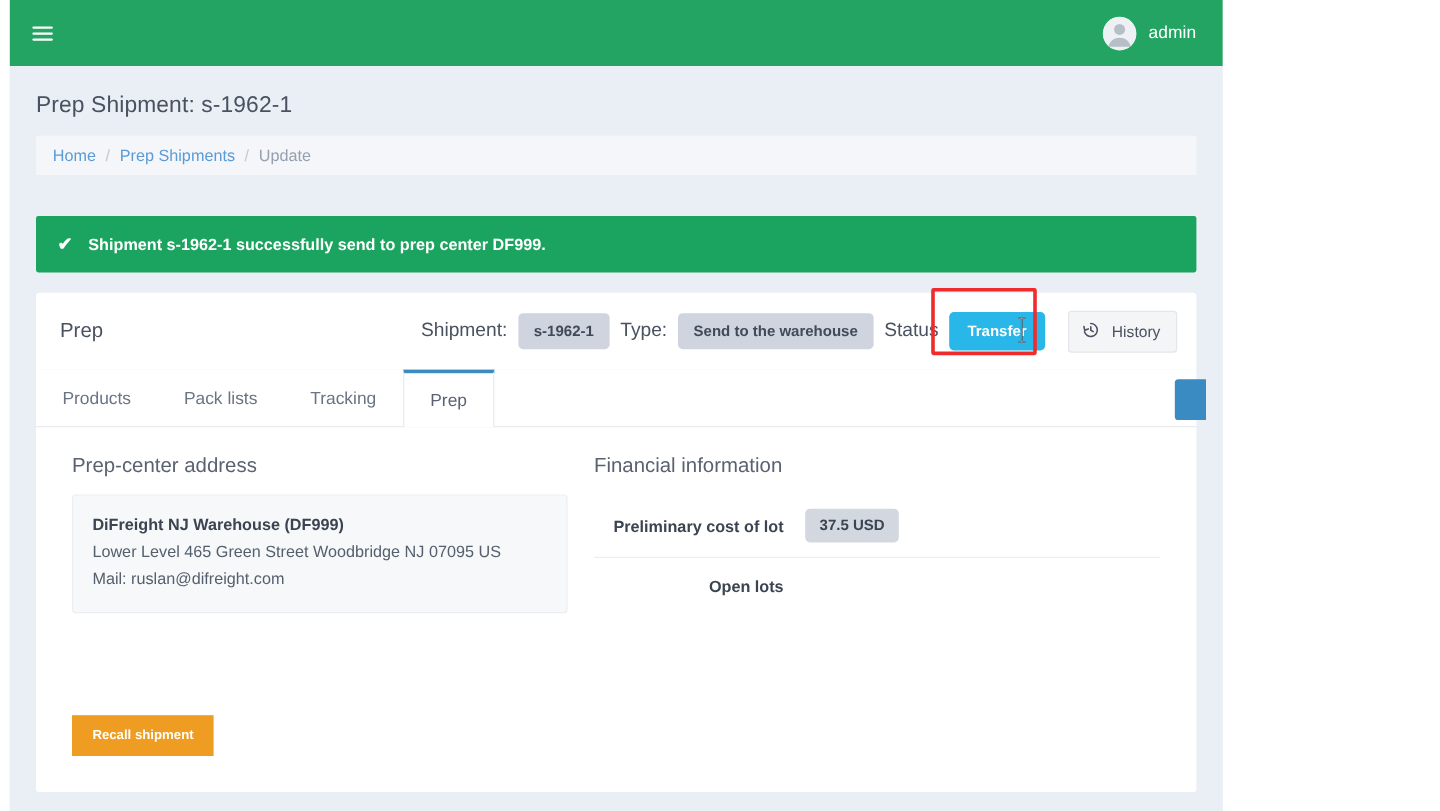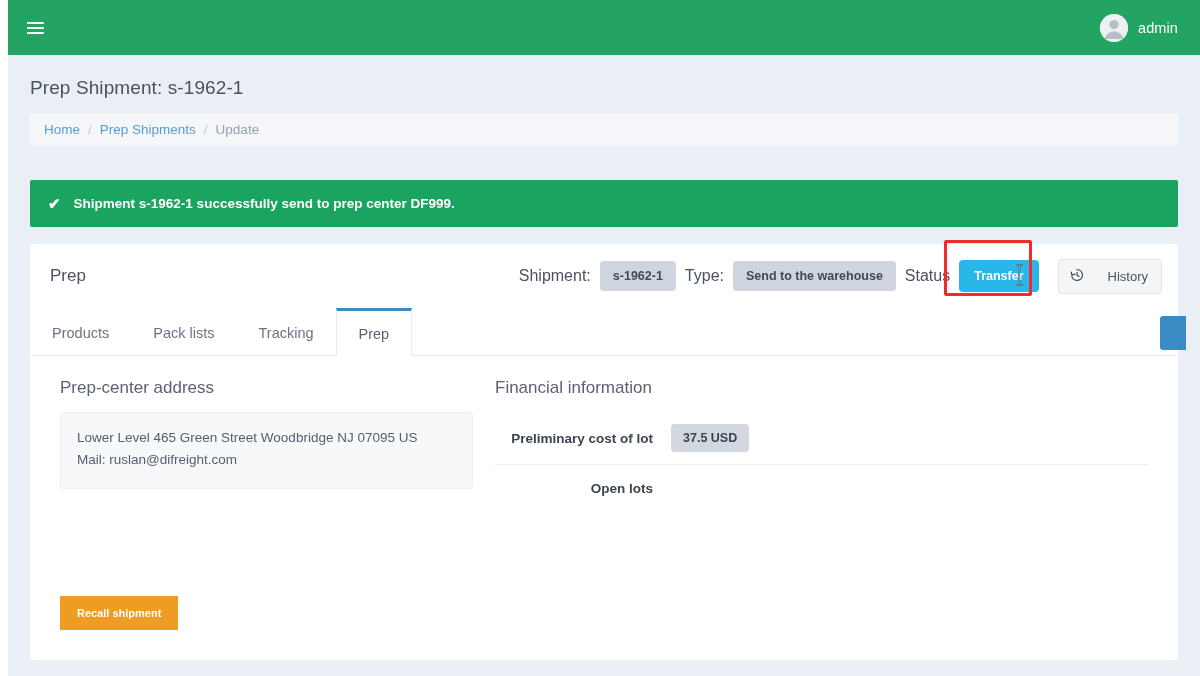--- a/index.html
+++ b/index.html
@@ -16,21 +16,21 @@
     font-size: 14px;
     color: #3b4451;
     -webkit-font-smoothing: antialiased;
   }
 
   
   .page {
     position: absolute;
     left: 8px;
     top: 0;
-    width: 1192px;
+    width: 1011px;
     height: 676px;
     background: #eaeef5;
     overflow: hidden;
   }
 
   
   .navbar {
     position: relative;
     height: 55px;
     background: #24a462;
@@ -200,21 +200,21 @@
   .btn-history {
     background: #f4f5f7;
     color: #4a5160;
     border: 1px solid #e4e6ea;
     font-size: 13px;
     padding: 8px 13px 8px 11px;
     border-radius: 3px;
     cursor: pointer;
     display: inline-flex;
     align-items: center;
-    gap: 24px;
+    gap: 11px;
     margin-left: 10px;
     font-family: inherit;
     white-space: nowrap;
   }
   .tb-right {
     margin-left: auto;
     display: flex;
     align-items: center;
     gap: 9px;
     padding-right: 0;
@@ -440,20 +440,21 @@
       <div class="tab">Tracking</div>
       <div class="tab active">Prep</div>
       <div class="tabs-right-btn"></div>
     </div>
 
     <div class="panel-body">
 
       <div class="col-left">
         <div class="section-title">Prep-center address</div>
         <div class="addr-card">
+          <div class="addr-name">DiFreight NJ Warehouse (DF999)</div>
           <div class="addr-line">Lower Level 465 Green Street Woodbridge NJ 07095 US</div>
           <div class="addr-mail">Mail: ruslan@difreight.com</div>
         </div>
       </div>
 
       <div class="col-right">
         <div class="section-title">Financial information</div>
         <div class="fin-row">
           <span class="fin-label">Preliminary cost of lot</span>
           <span class="fin-pill">37.5 USD</span>

